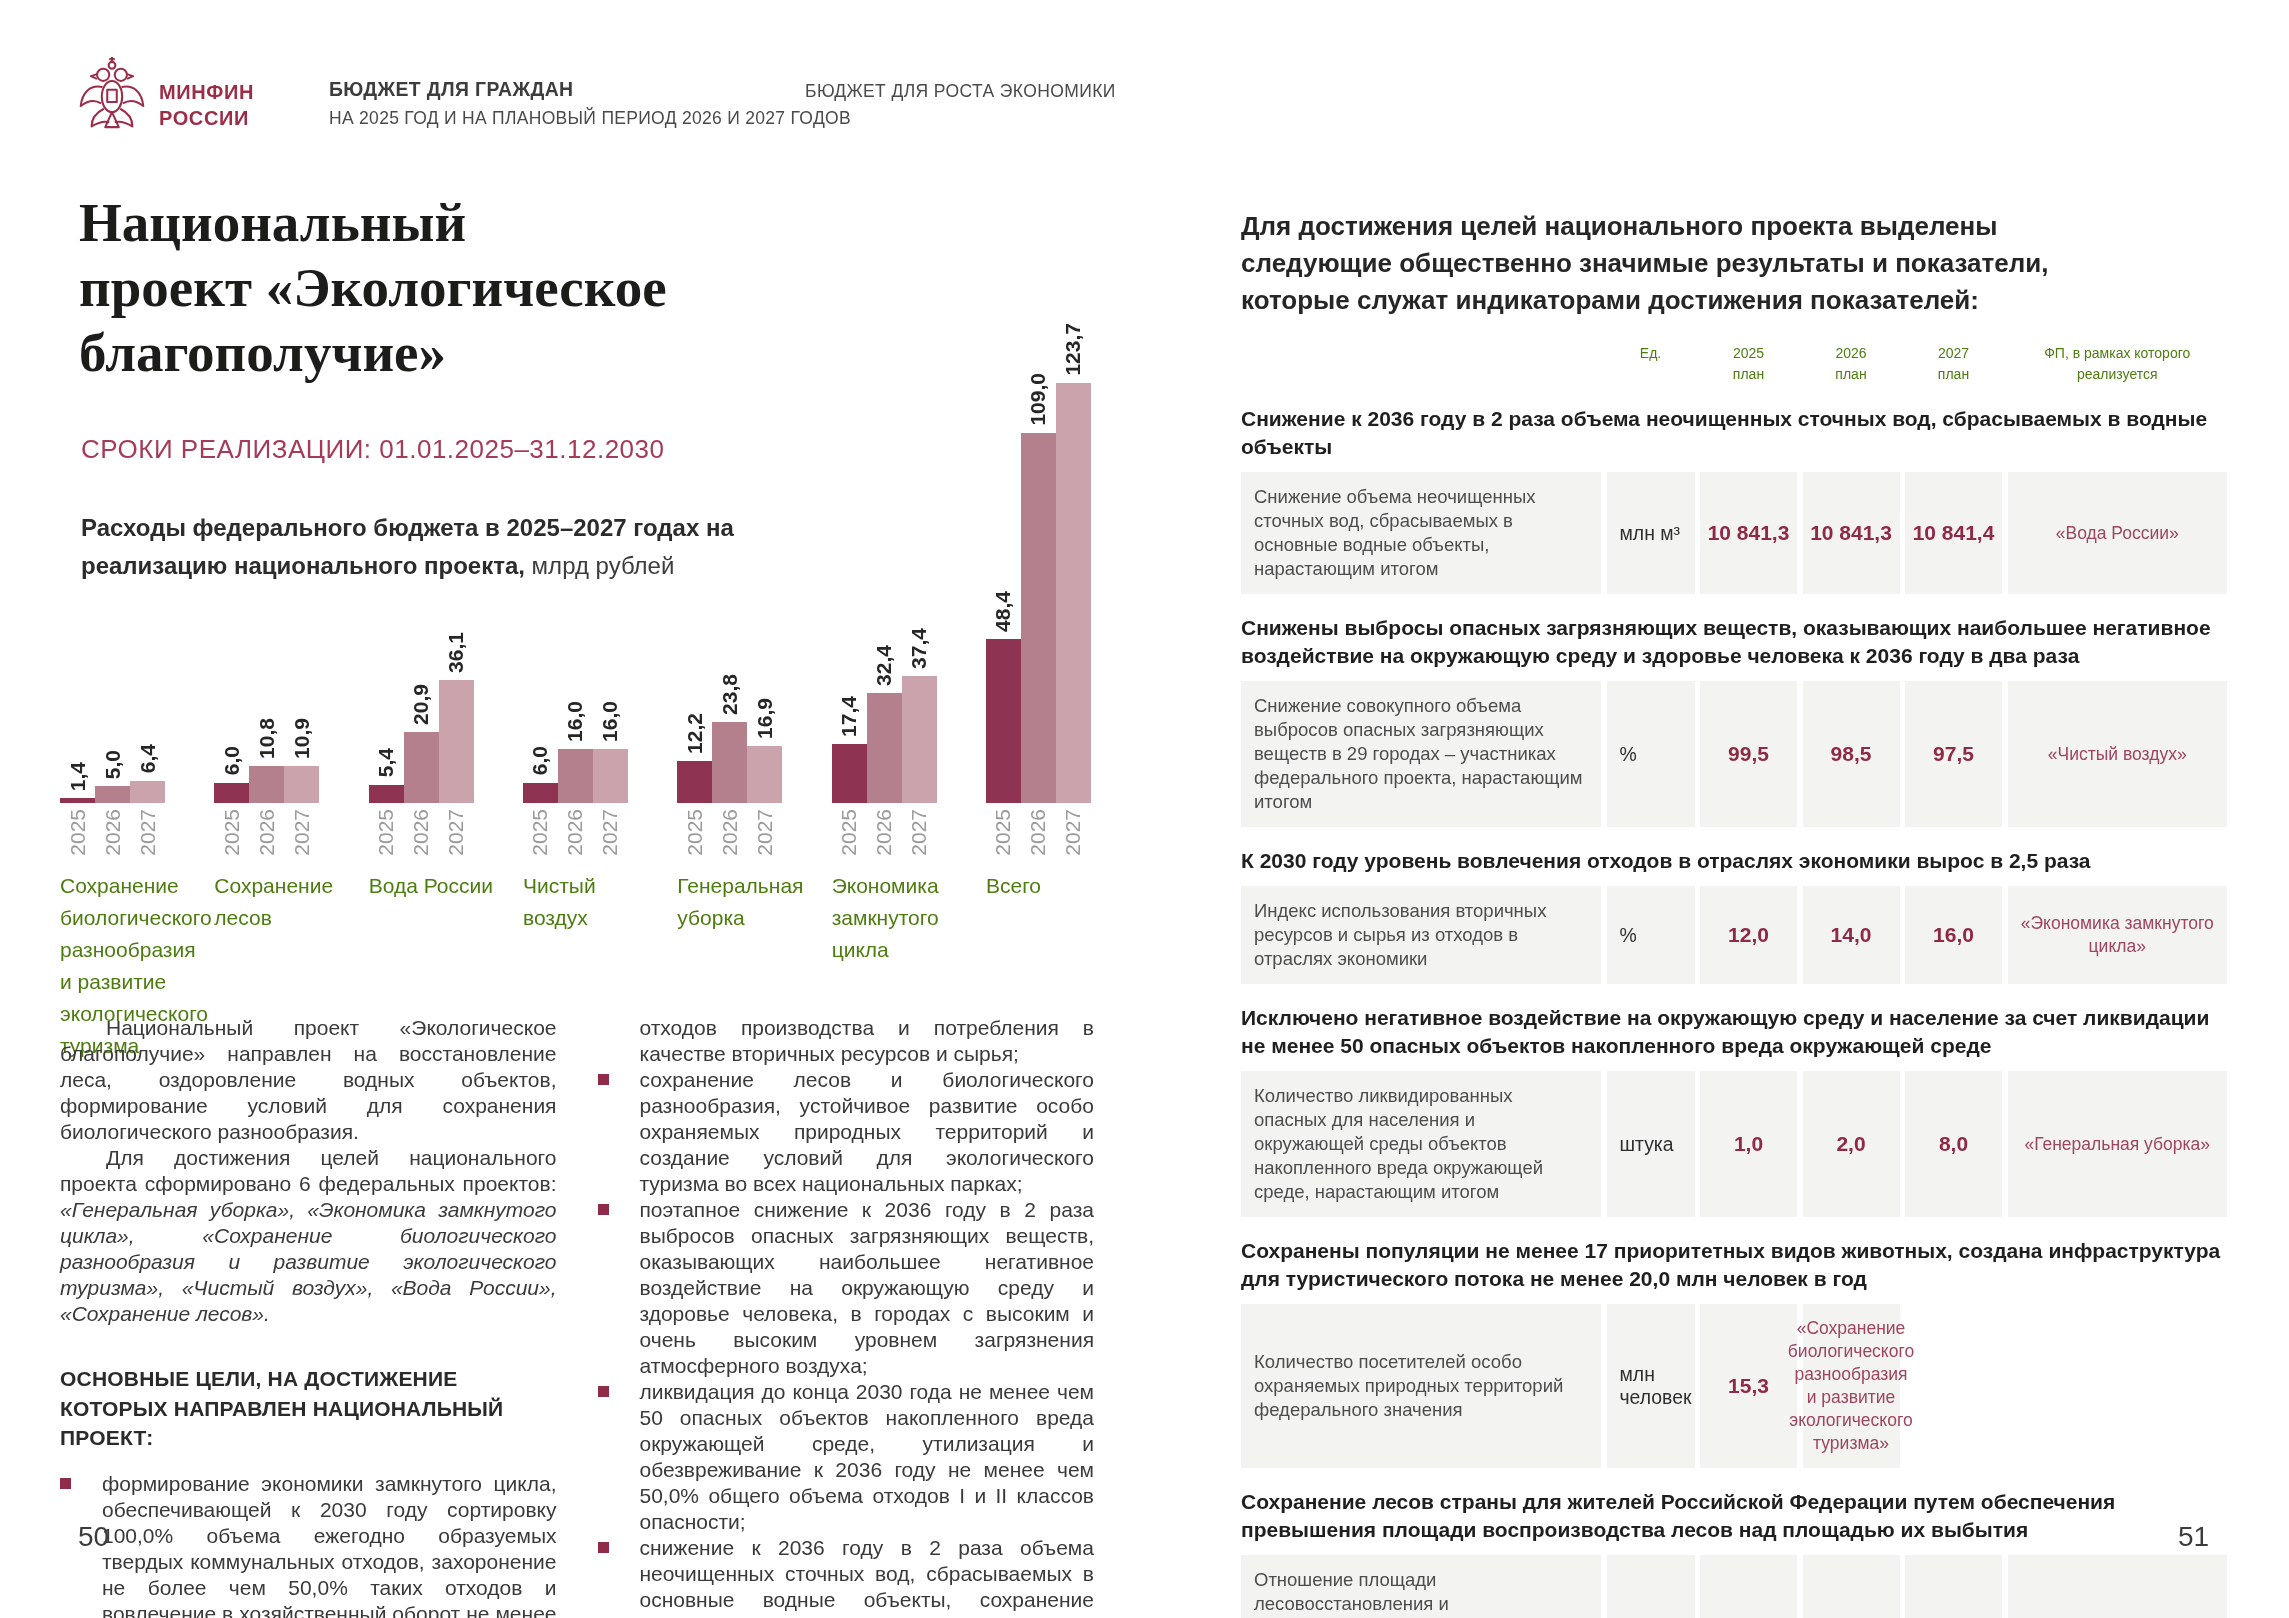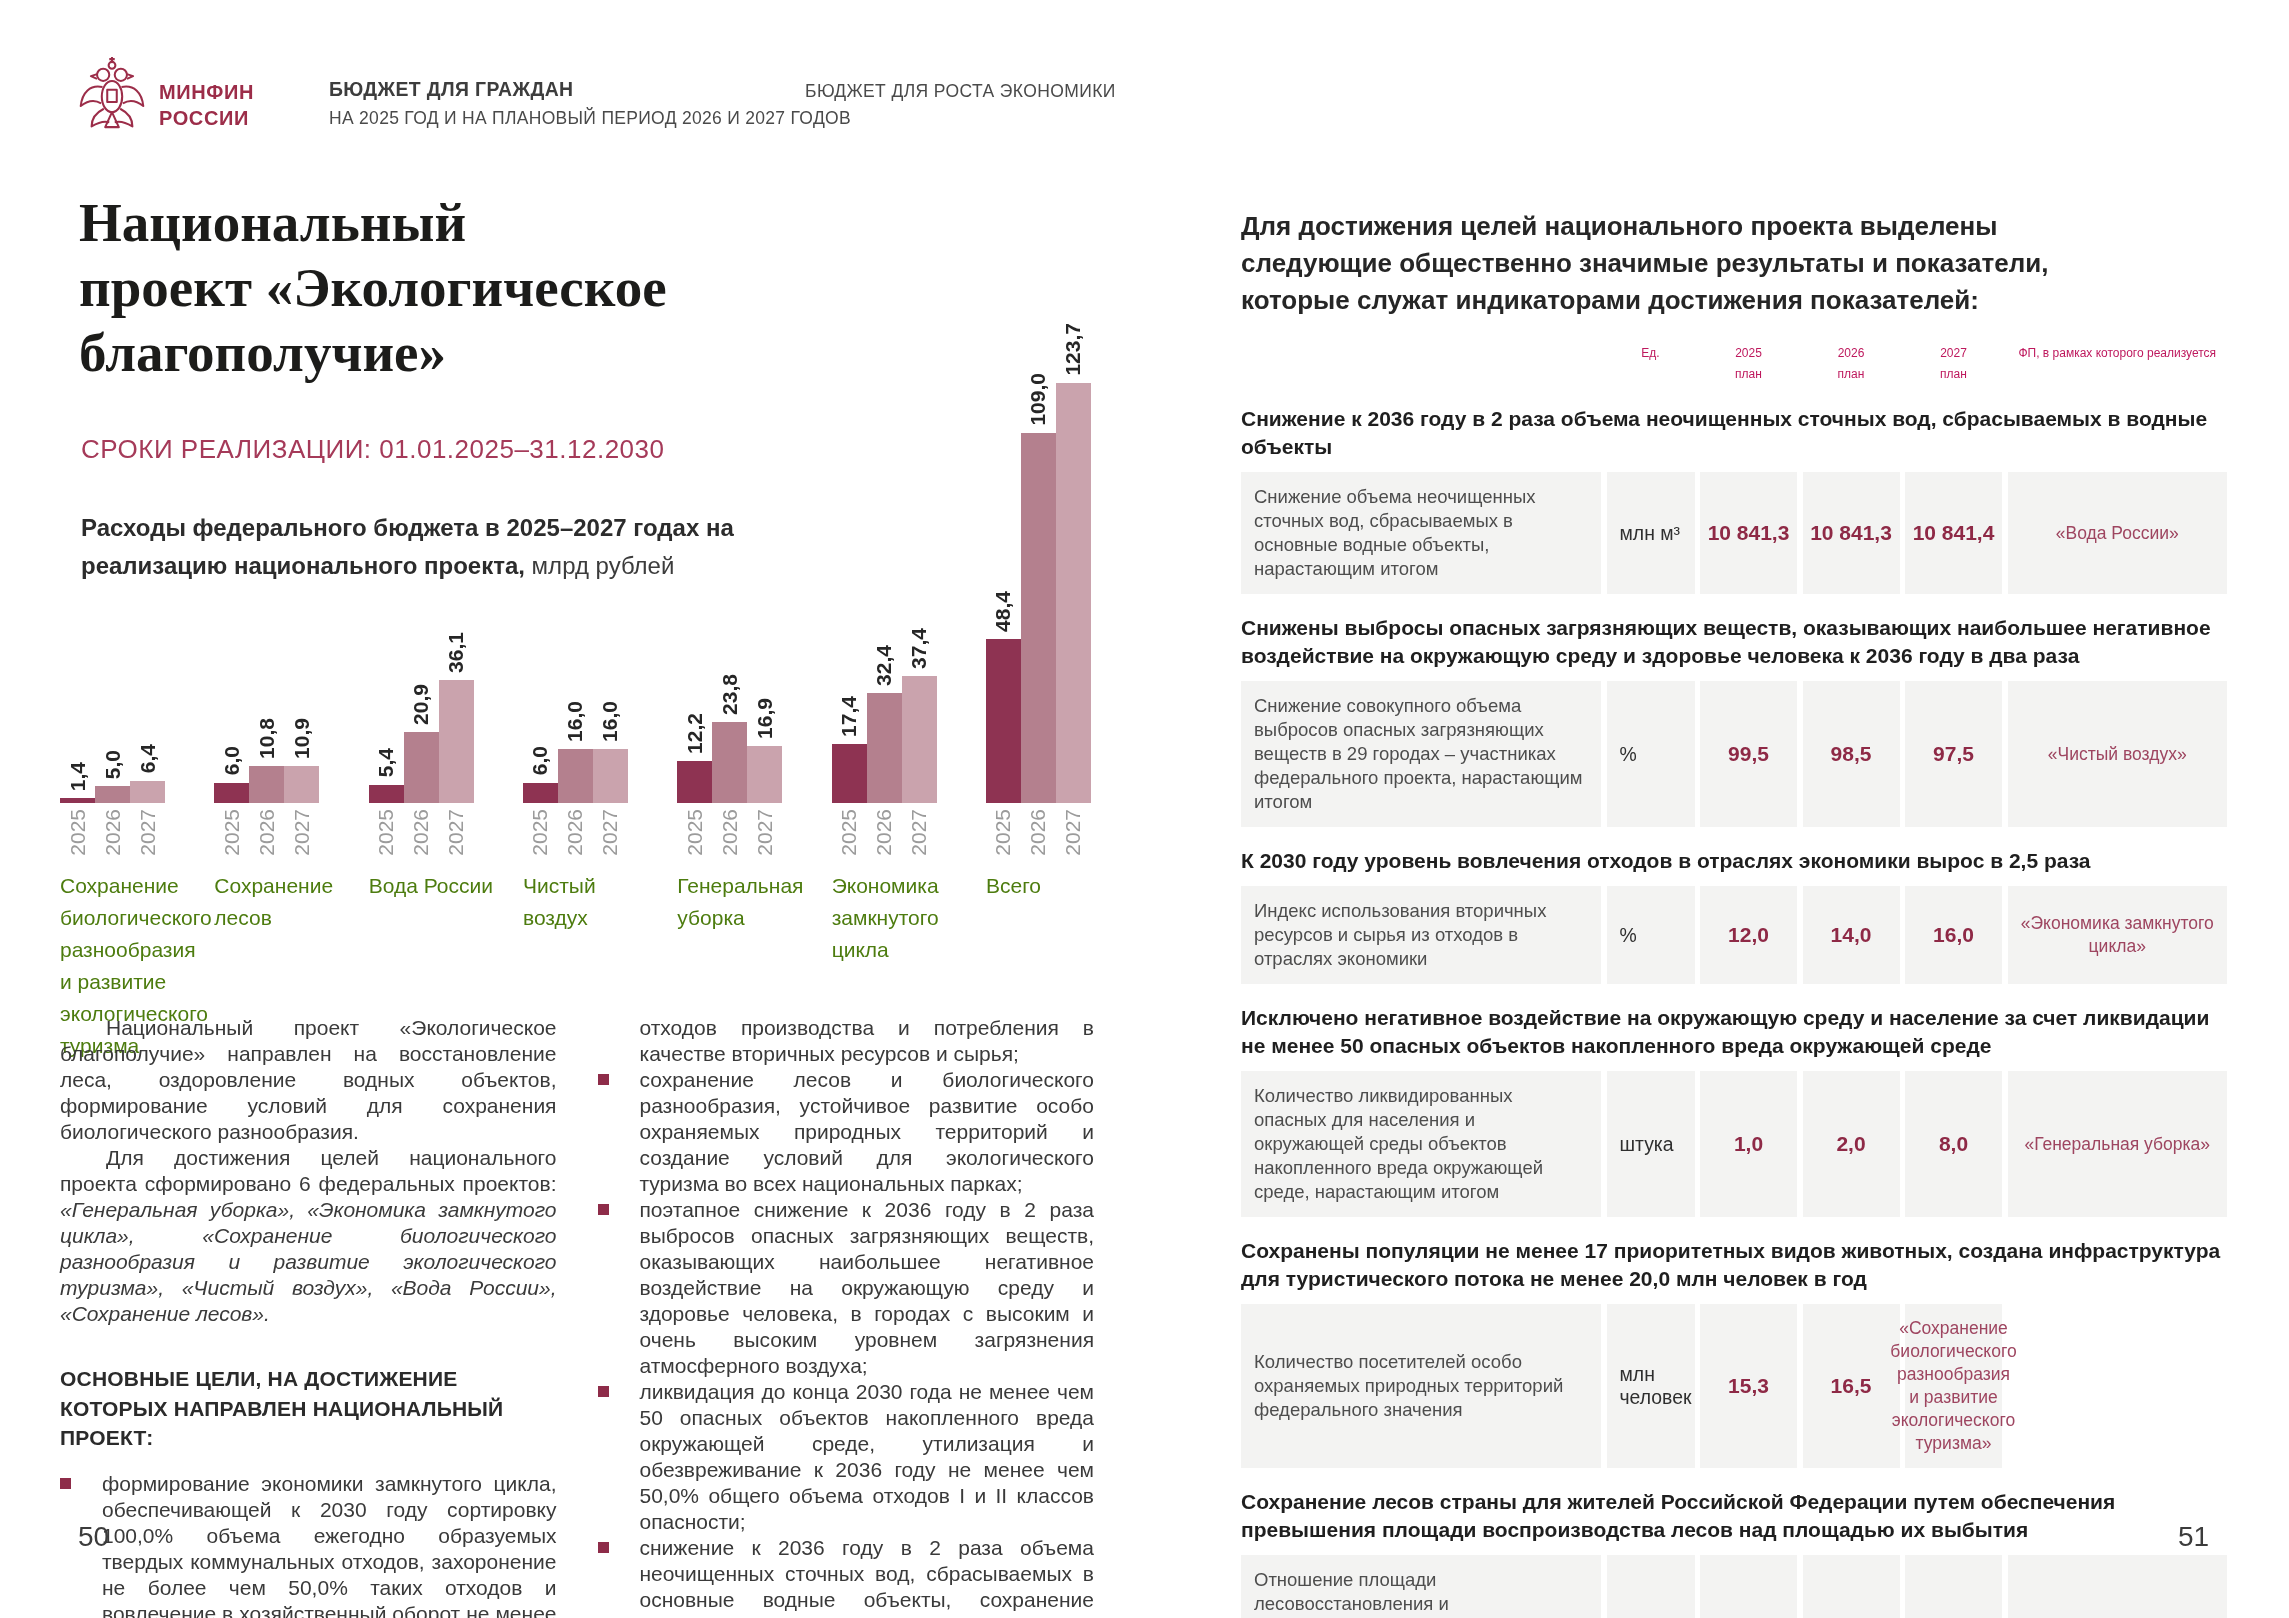--- a/index.html
+++ b/index.html
@@ -53,21 +53,21 @@
 
   .pgnum { position:absolute; font-size:28px; color:#3c3c3c; }
   .pg-left { left:78px; top:1521px; }
   .pg-right { left:2178px; top:1521px; }
 
   
   .rp-heading { position:absolute; left:1241px; top:208px; width:812px; font-size:26px;
                 line-height:37px; font-weight:bold; color:#262626; }
   .rtable { position:absolute; left:1241px; top:343px; width:986px; }
   .thead, .trow { display:grid; grid-template-columns:360px 88px 97px 97px 97px 1fr; column-gap:5.5px; }
-  .thead { color:#be185d; font-size:12px; line-height:21px; }
+  .thead { color:#4d7c0f; font-size:14px; line-height:21px; }
   .thead .c { text-align:center; padding:0 1.8px; }
   .section-heading { font-size:21px; line-height:28px; font-weight:bold; color:#1f1f1f; margin:20px 0 11px; }
   .trow .cell { background:#f3f3f2; display:flex; align-items:center; padding:13px 13px; min-height:92px; }
   .cell.desc { font-size:18.5px; line-height:24px; color:#4d4d4d; }
   .cell.unit { font-size:19.4px; color:#2f2f2f; }
   .cell.val { justify-content:center; font-size:21px; font-weight:bold; color:#8e2946; padding:7.4px 3.7px; }
   .cell.fp { justify-content:center; text-align:center; font-size:17.5px; line-height:23px; color:#9e4560; }
 </style>
 </head>
 <body>
@@ -401,21 +401,20 @@
           <div class="cell val">1,0</div>
           <div class="cell val">2,0</div>
           <div class="cell val">8,0</div>
           <div class="cell fp">«Генеральная уборка»</div>
         </div>
         <div class="section-heading">Сохранены популяции не менее 17 приоритетных видов животных, создана инфраструктура для туристического потока не менее 20,0 млн человек в год</div>
         <div class="trow">
           <div class="cell desc">Количество посетителей особо охраняемых природных территорий федерального значения</div>
           <div class="cell unit">млн человек</div>
           <div class="cell val">15,3</div>
-          <div class="cell val">16,5</div>
           <div class="cell fp">«Сохранение биологического разнообразия и развитие экологического туризма»</div>
         </div>
         <div class="section-heading">Сохранение лесов страны для жителей Российской Федерации путем обеспечения превышения площади воспроизводства лесов над площадью их выбытия</div>
         <div class="trow">
           <div class="cell desc">Отношение площади лесовосстановления и лесоразведения к площади вырубленных и погибших лесных насаждений</div>
           <div class="cell unit">%</div>
           <div class="cell val">100,0</div>
           <div class="cell val">103,0</div>
           <div class="cell val">106,0</div>
           <div class="cell fp">«Сохранение лесов»</div>

